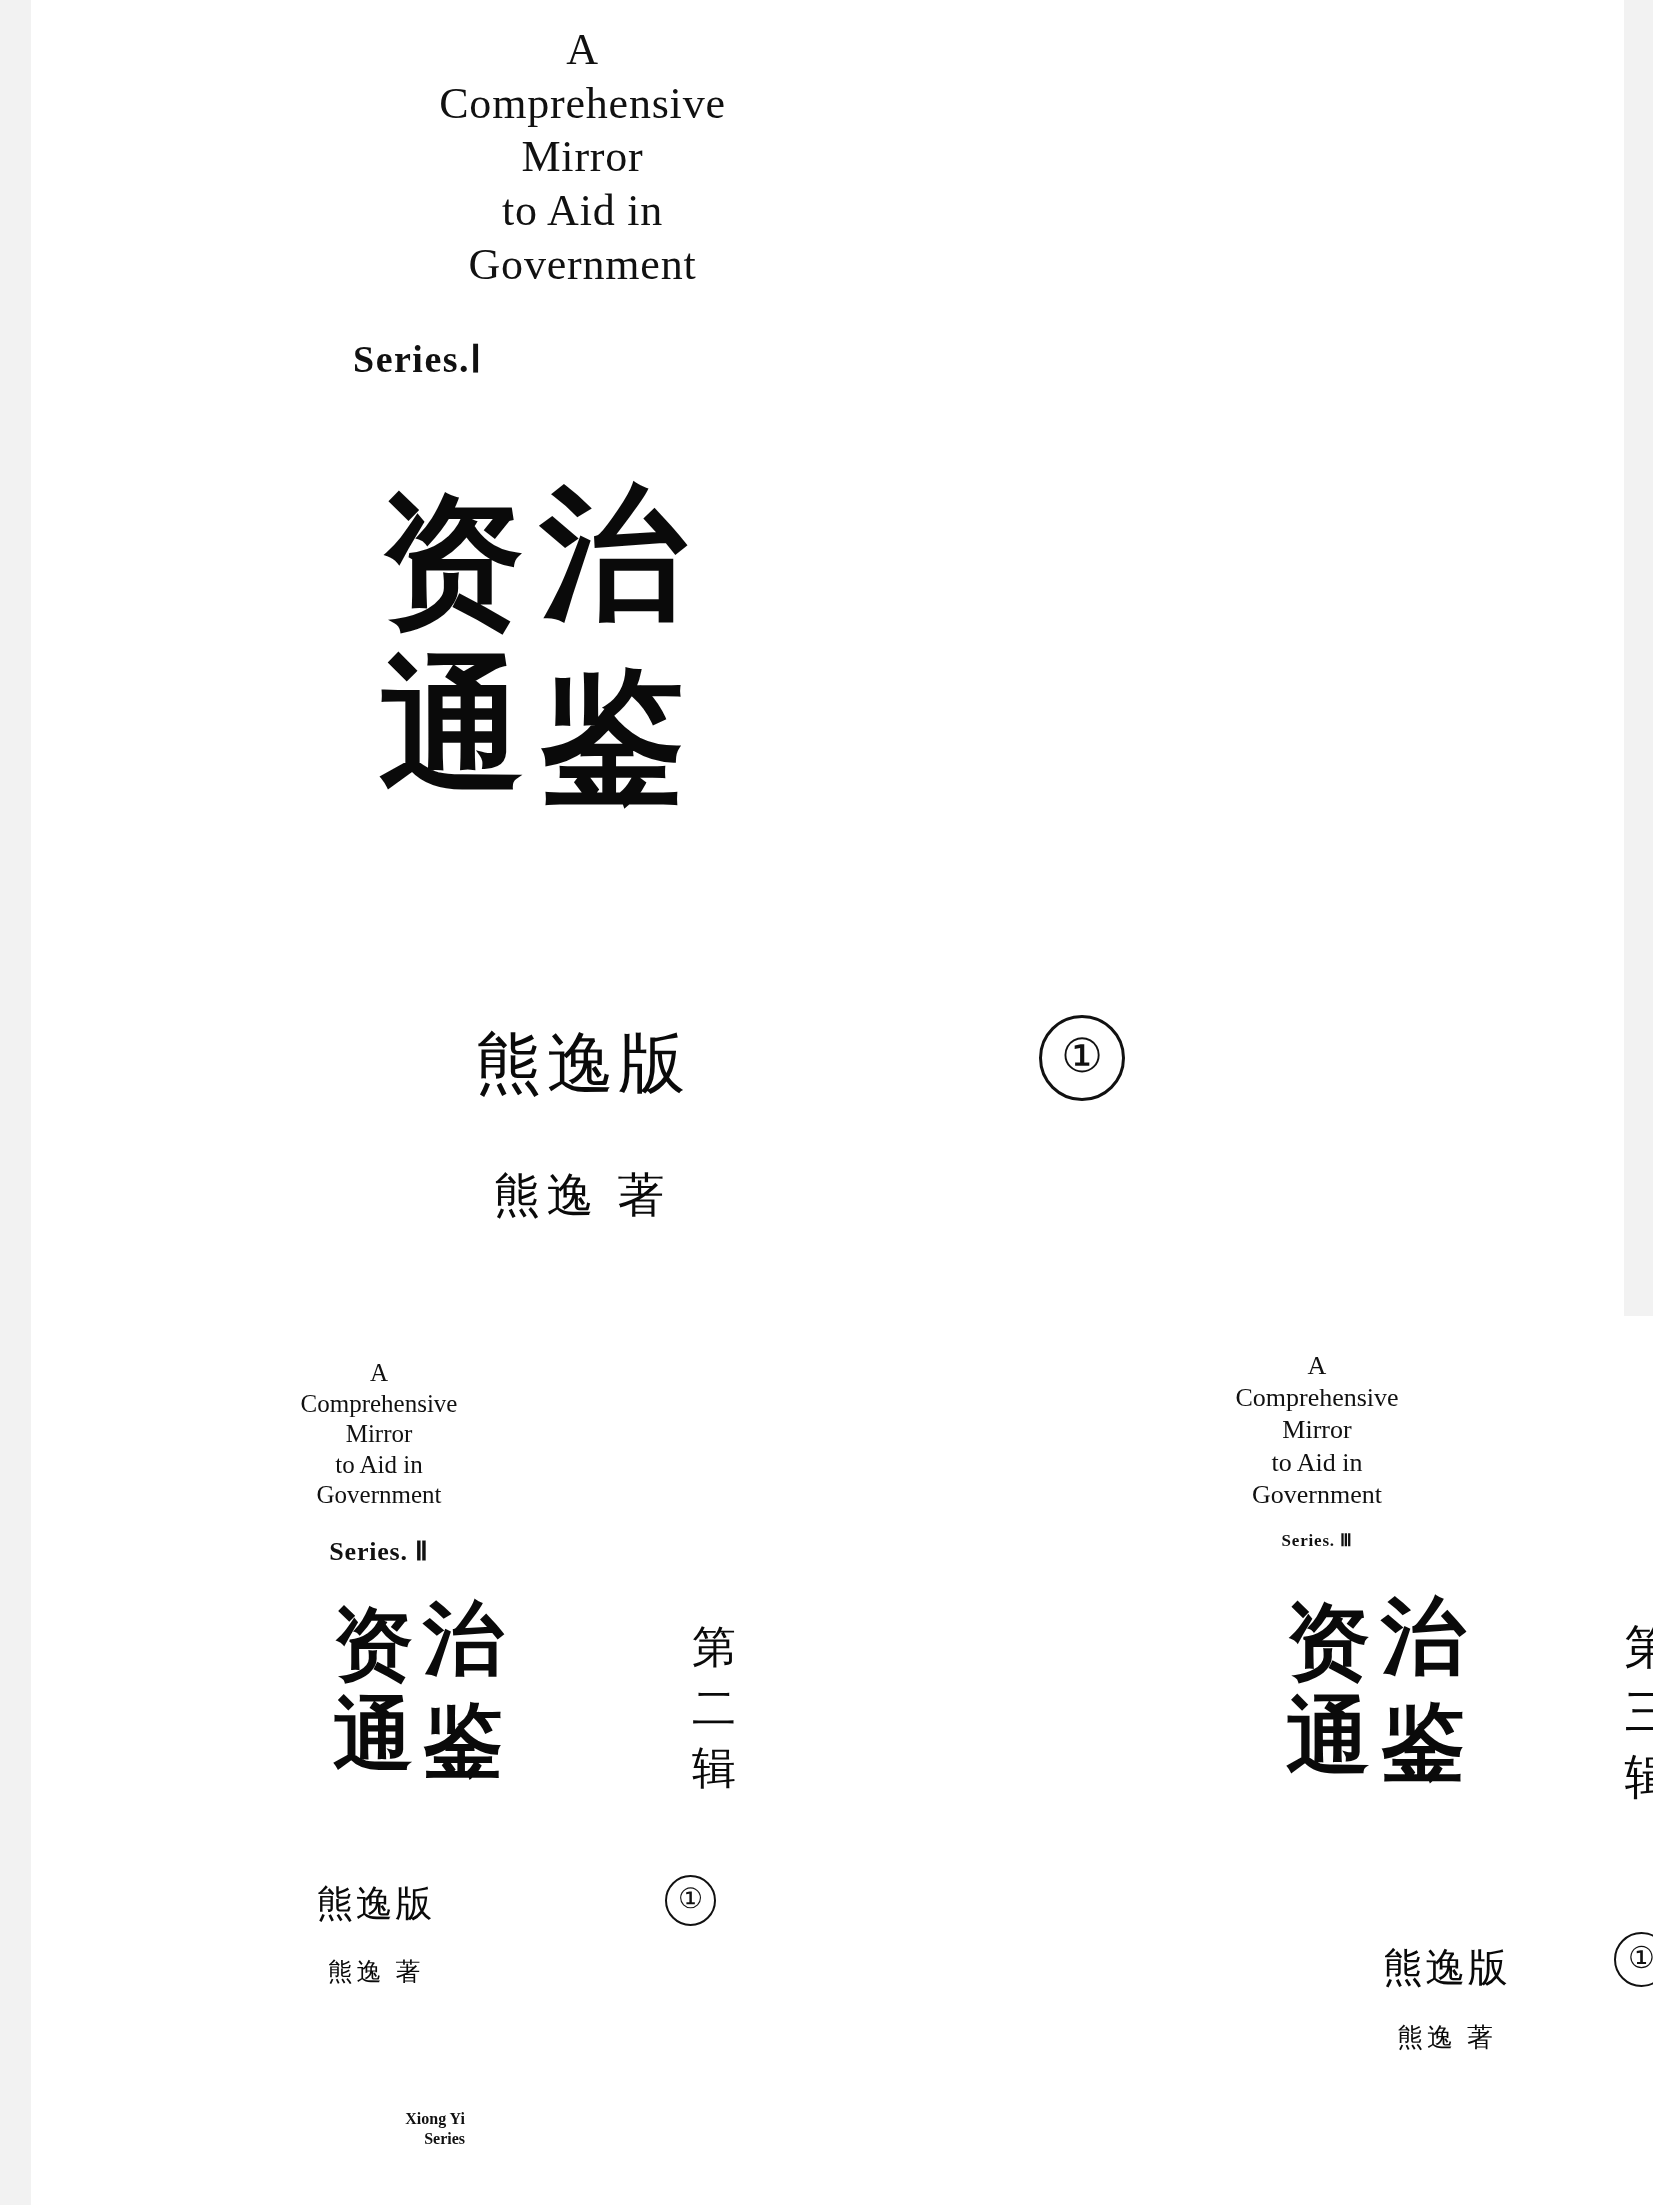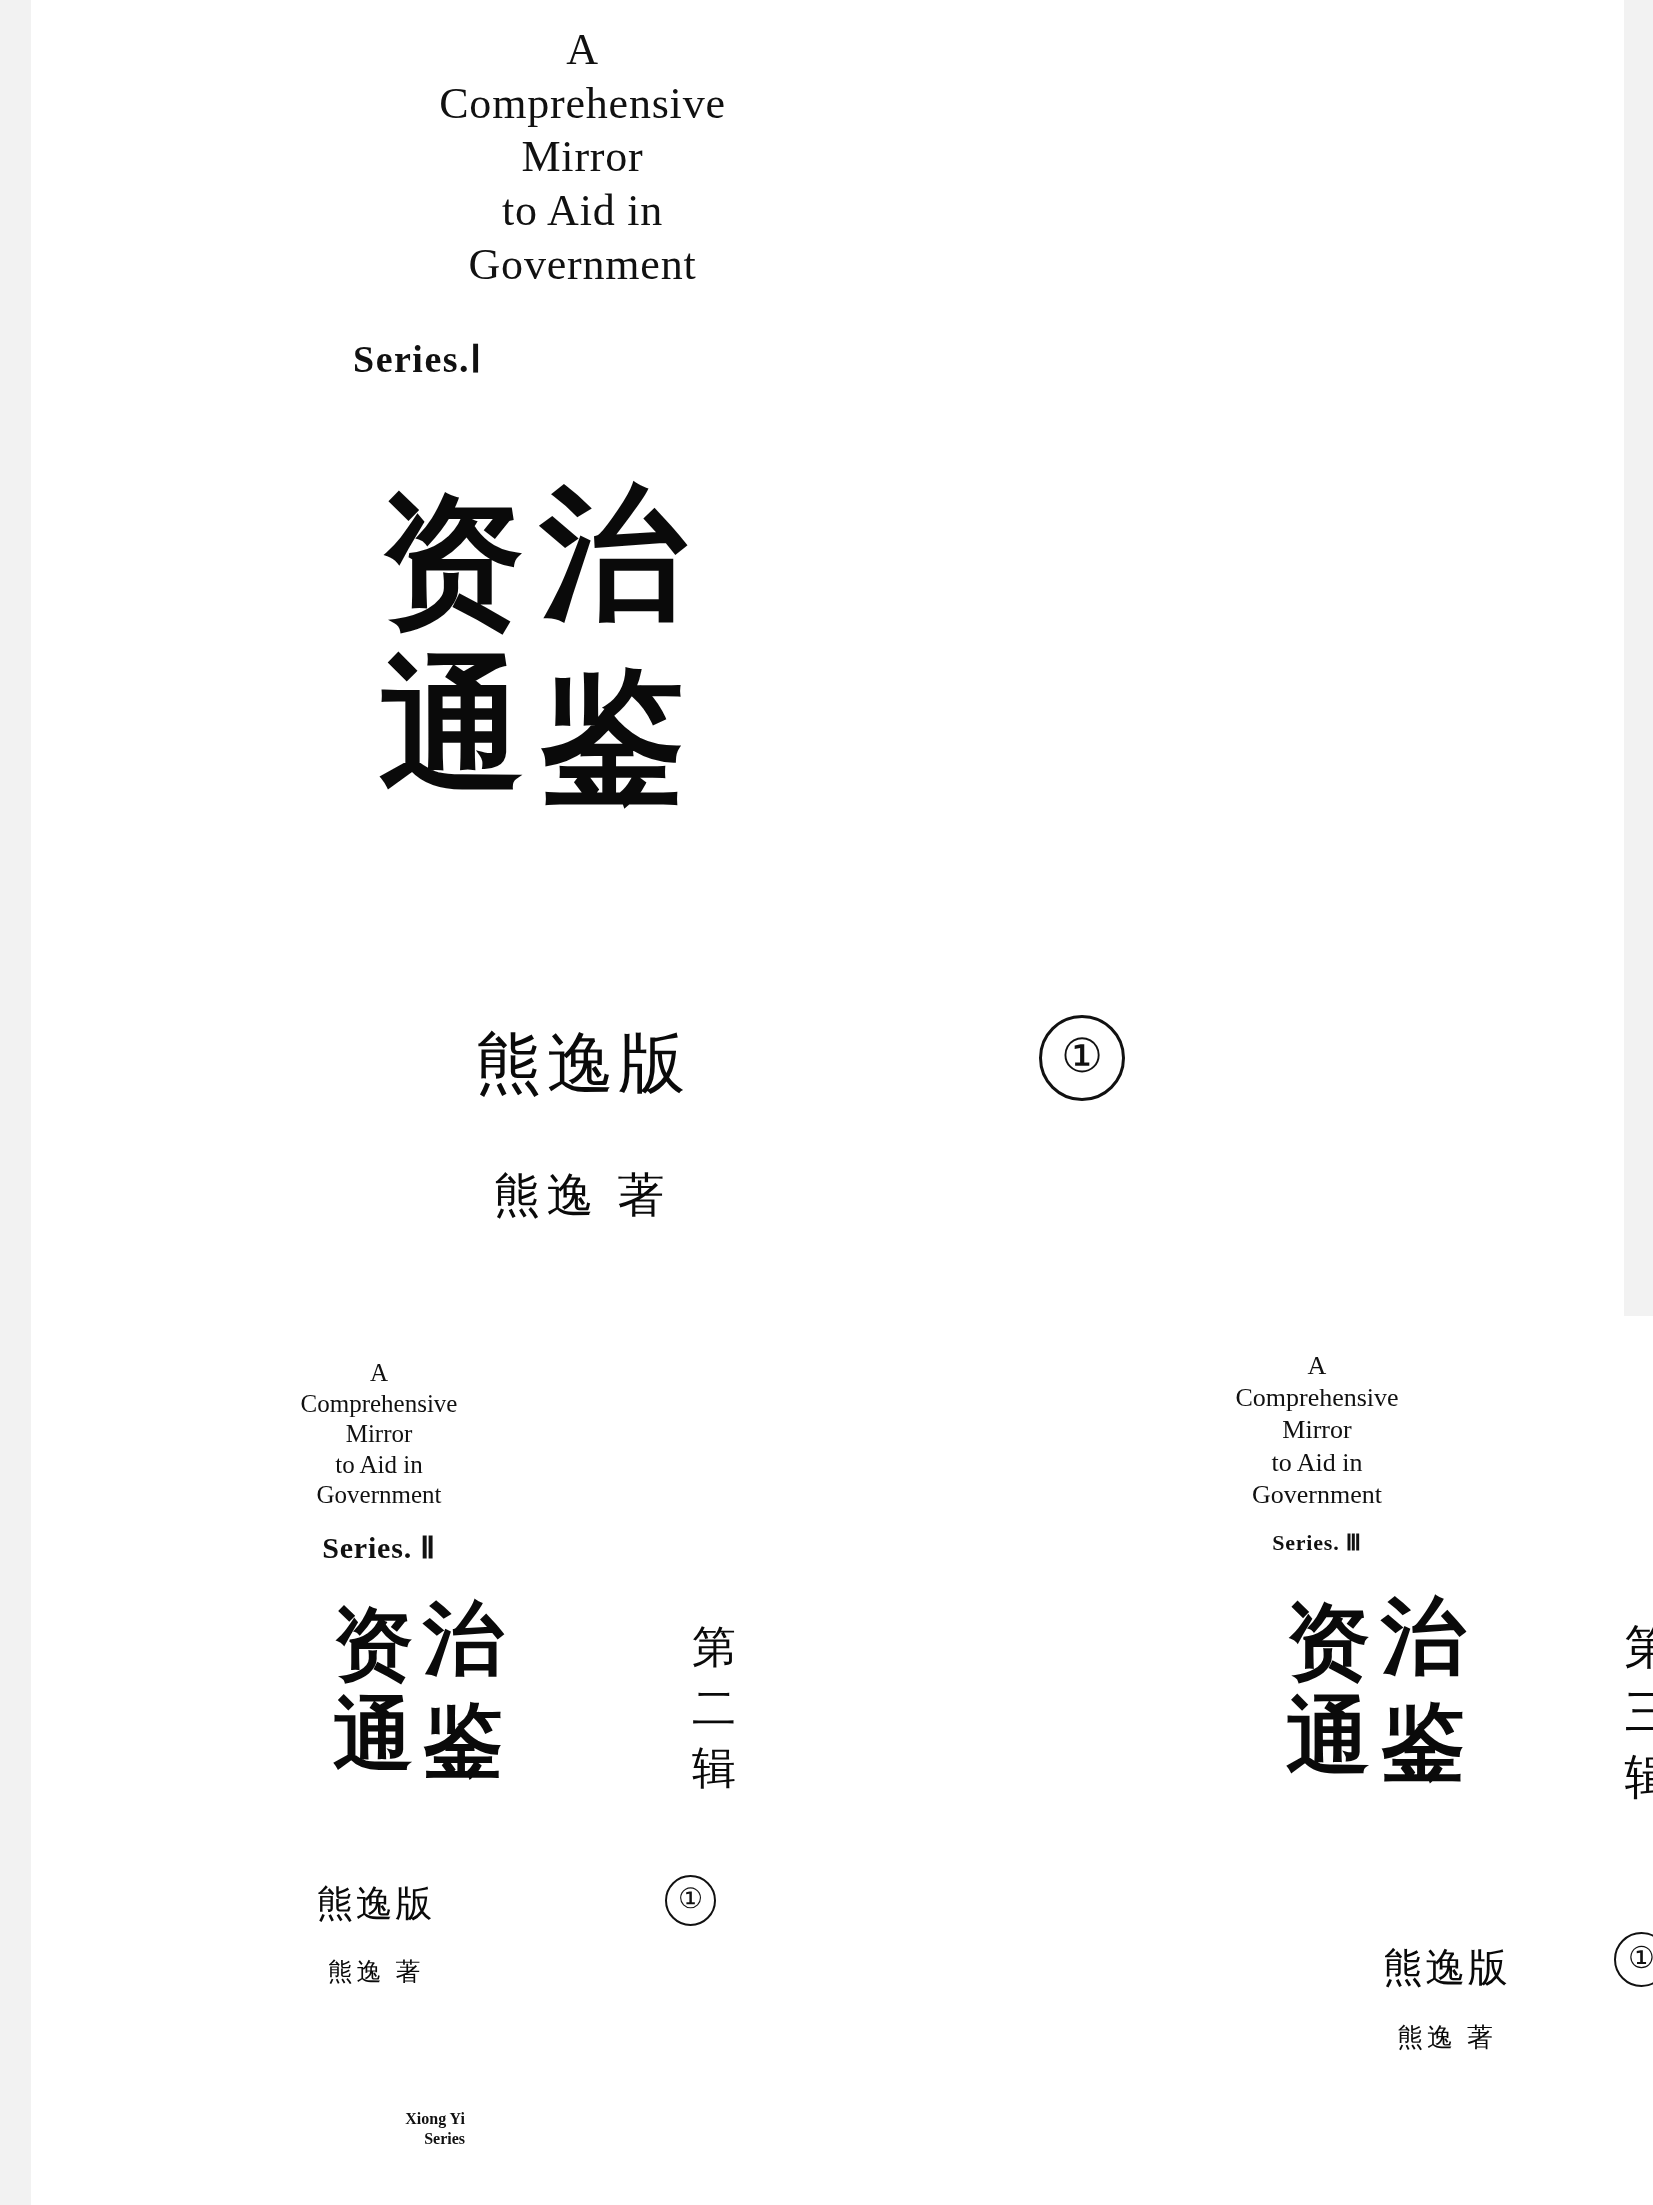--- a/index.html
+++ b/index.html
@@ -141,25 +141,25 @@
     top: 42px;
     width: 306px;
     text-align: center;
     font-size: 25px;
     line-height: 1.22;
     color: #111111;
   }
   .cover-two .series-label {
     position: absolute;
     left: 195px;
-    top: 214px;
+    top: 220px;
     width: 306px;
     text-align: center;
     font-weight: bold;
-    font-size: 30px;
+    font-size: 26px;
     color: #111111;
     letter-spacing: 0.8px;
   }
   .cover-two .cn-title {
     position: absolute;
     left: 302px;
     top: 283px;
     width: 230px;
     height: 191px;
     color: #0a0a0a;
@@ -248,21 +248,21 @@
     line-height: 1.24;
     color: #111111;
   }
   .cover-three .series-label {
     position: absolute;
     left: 322px;
     top: 214px;
     width: 306px;
     text-align: center;
     font-weight: bold;
-    font-size: 22px;
+    font-size: 17px;
     color: #111111;
     letter-spacing: 0.8px;
   }
   .cover-three .cn-title {
     position: absolute;
     left: 444px;
     top: 279px;
     width: 237px;
     height: 199px;
     color: #0a0a0a;

